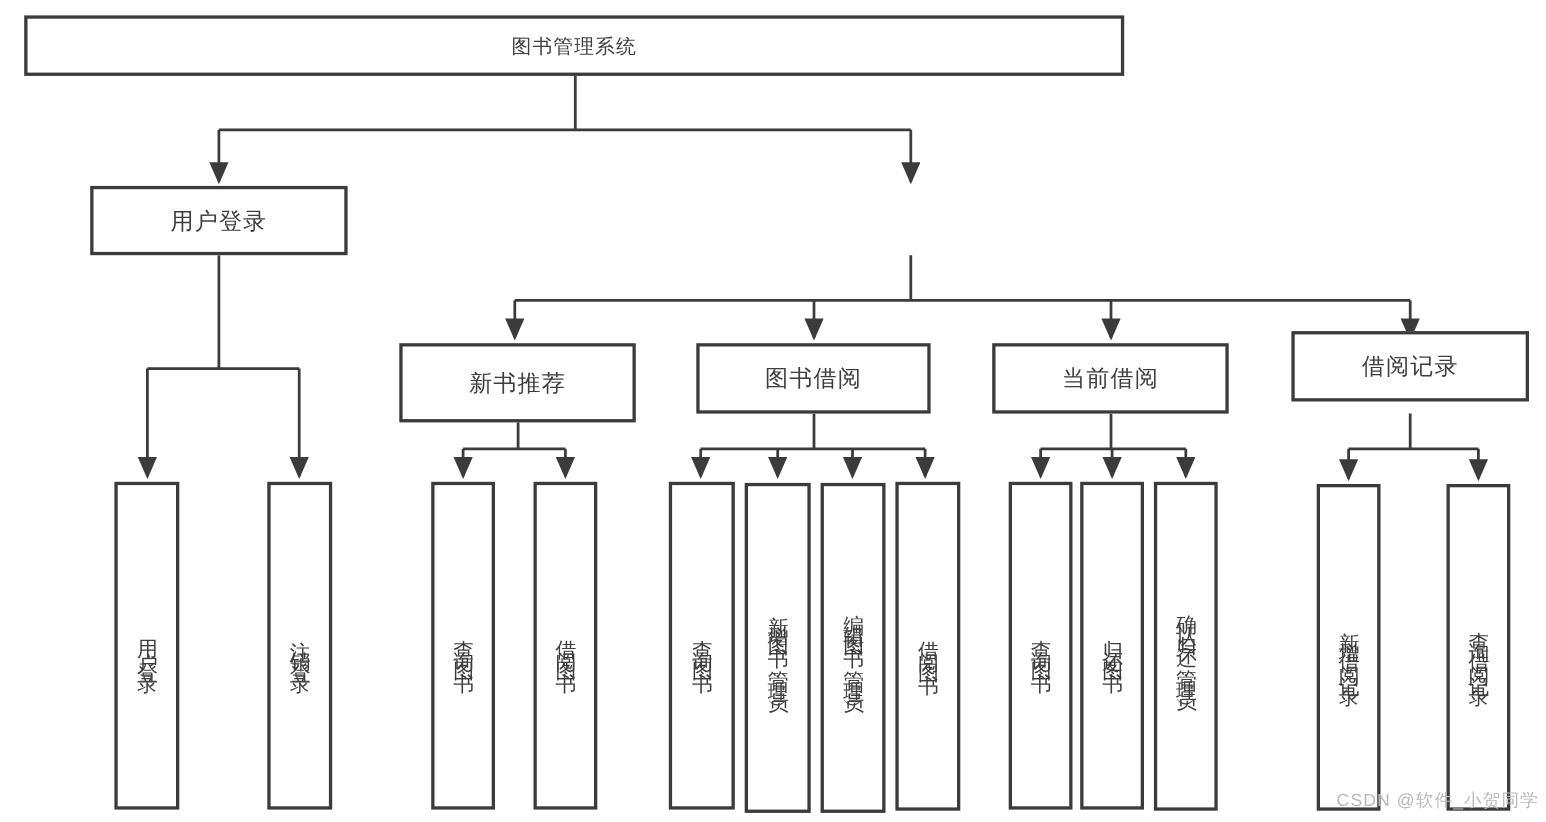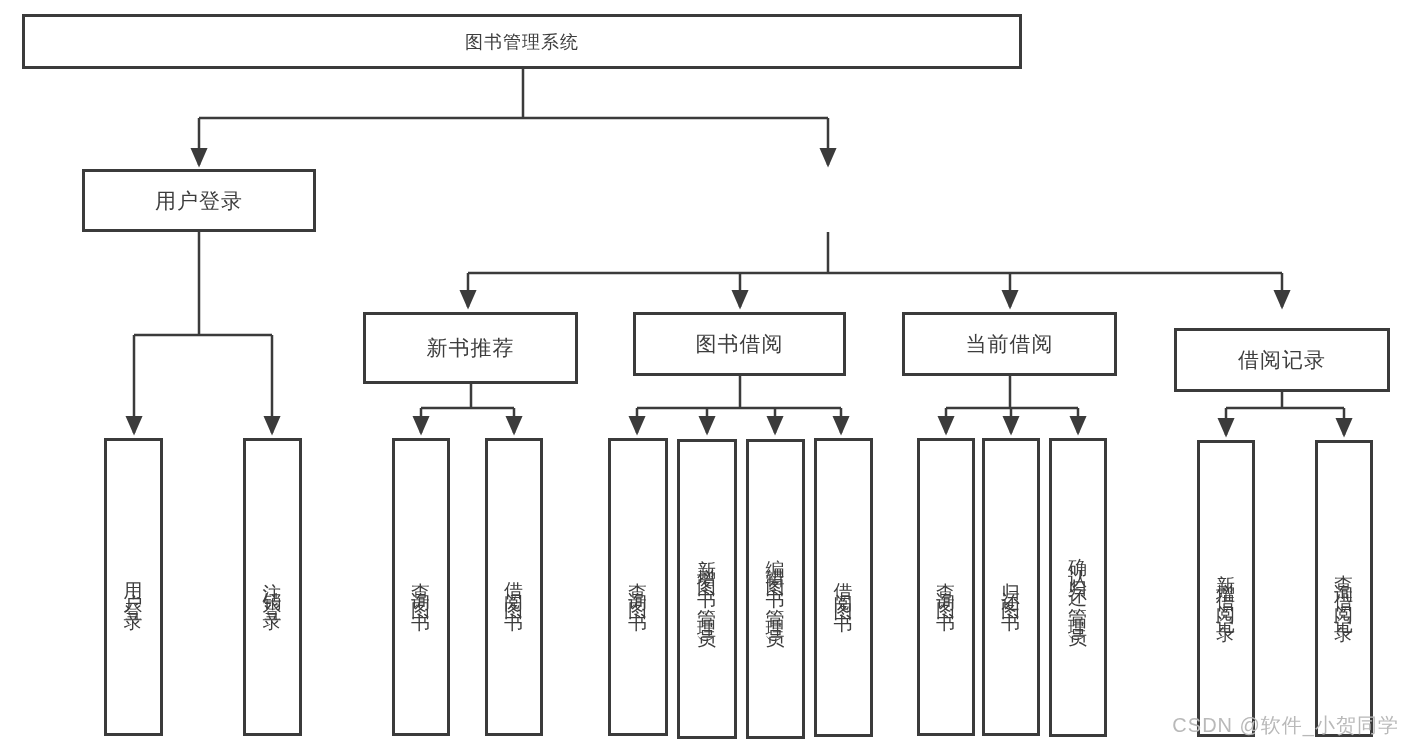--- a/index.html
+++ b/index.html
@@ -34,21 +34,21 @@
     text-orientation:mixed;
     font-size:19px;
     letter-spacing:10px;
     line-height:1;
     white-space:nowrap;
   }
   .watermark{
     position:absolute;
     right:6px;
     bottom:8px;
-    font-size:20px;
+    font-size:16px;
     color:var(--wm);
     letter-spacing:1px;
     white-space:nowrap;
   }
 </style>
 </head>
 <body>
 
 <div class="stage">
 
@@ -100,21 +100,21 @@
 
   <div class="box hbox" style="left:363px;top:312px;width:215px;height:72px;">
     <span>新书推荐</span>
   </div>
   <div class="box hbox" style="left:633px;top:312px;width:213px;height:64px;">
     <span>图书借阅</span>
   </div>
   <div class="box hbox" style="left:902px;top:312px;width:215px;height:64px;">
     <span>当前借阅</span>
   </div>
-  <div class="box hbox" style="left:1174px;top:328px;width:216px;height:64px;">
+  <div class="box hbox" style="left:1174px;top:301px;width:216px;height:64px;">
     <span>借阅记录</span>
   </div>
 
   <div class="box vbox" style="left:104px;top:438px;width:59px;height:298px;">
     <span class="vtext">用户登录</span>
   </div>
   <div class="box vbox" style="left:243px;top:438px;width:59px;height:298px;">
     <span class="vtext">注销登录</span>
   </div>
 

